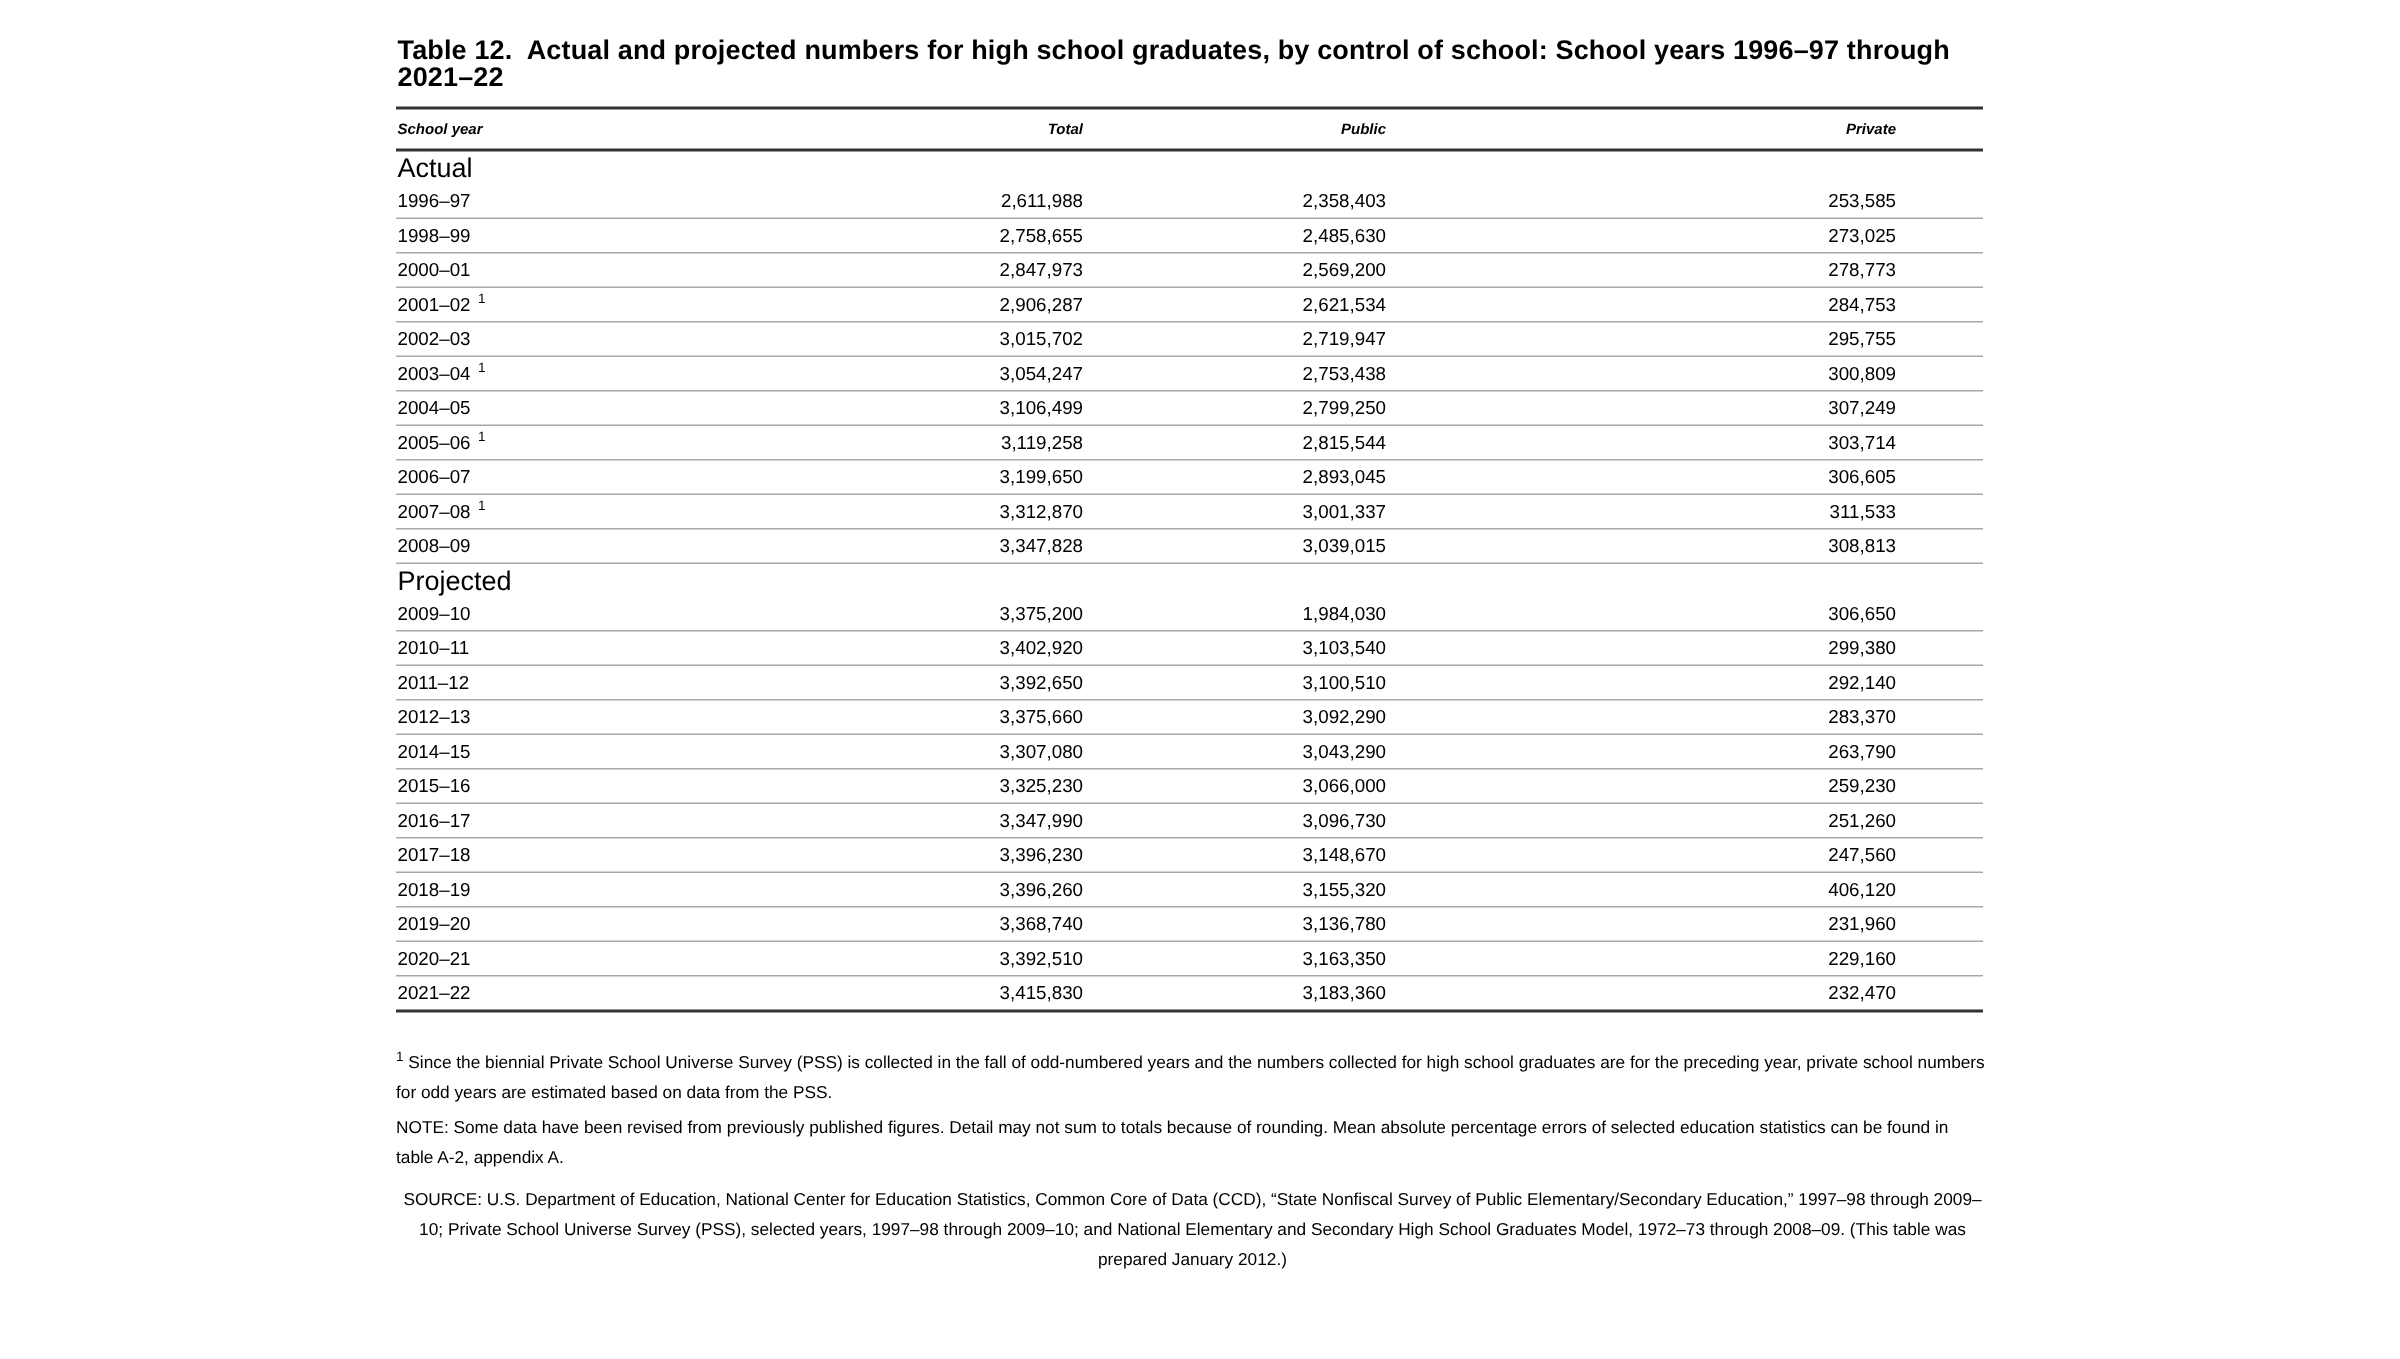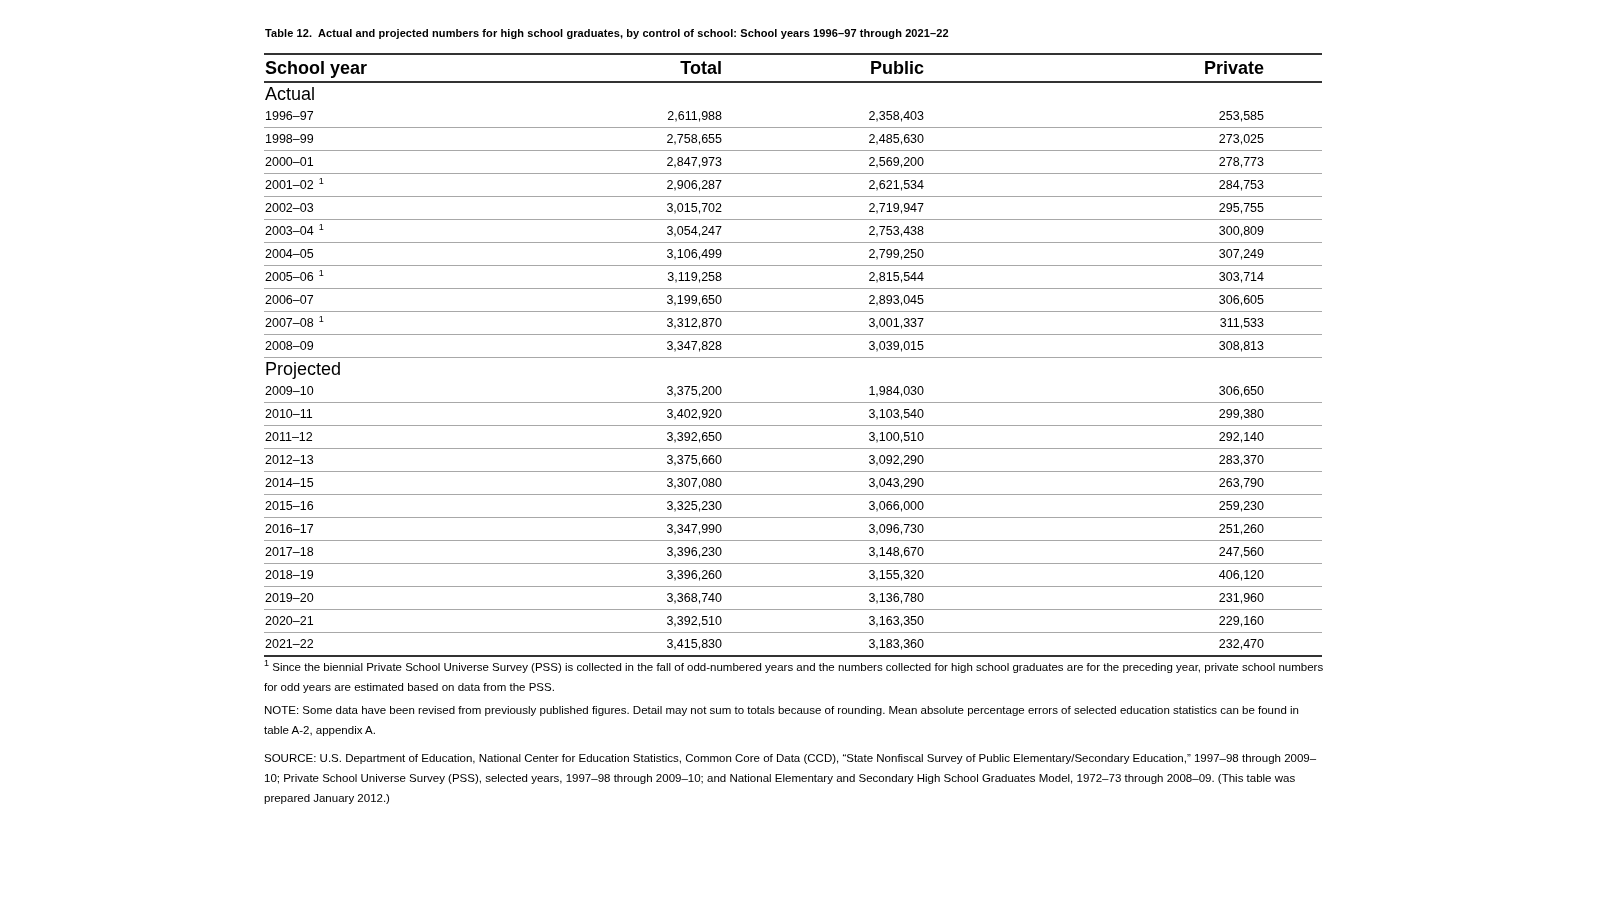--- a/index.html
+++ b/index.html
@@ -19,47 +19,48 @@
     background: #ffffff;
     overflow: hidden;
   }
   .content {
     position: absolute;
     left: 264px;
     top: 24px;
     width: 1058px;
   }
   .title {
-    font-size: 11px;
+    font-size: 18px;
     font-weight: bold;
     line-height: 18px;
     margin: 0 0 11px 1px;
     letter-spacing: 0.1px;
   }
   table.data-table {
     width: 100%;
     border-collapse: collapse;
     table-layout: fixed;
     border-top: 2px solid #333333;
     border-bottom: 2px solid #333333;
     font-size: 12.5px;
   }
   col.w-year    { width: 280px; }
   col.w-total   { width: 178px; }
   col.w-public  { width: 202px; }
   col.w-private { width: 398px; }
 
   thead th {
     font-weight: bold;
-    font-size: 18px;
+    font-size: 10px;
     height: 26px;
     padding: 0;
     vertical-align: middle;
     text-align: right;
     border-bottom: 2px solid #333333;
+    font-style: italic;
   }
   thead th.col-year { text-align: left; padding-left: 1px; }
   th.col-private, td.col-private { padding-right: 58px; }
 
   tbody td {
     height: 22px;
     padding: 0;
     vertical-align: middle;
     font-size: 12.5px;
     white-space: nowrap;
@@ -72,29 +73,29 @@
   tr.section-row td { border-bottom: none; font-size: 18px; }
 
   sup.fn {
     font-size: 9px;
     line-height: 0;
     vertical-align: super;
   }
   td sup.fn { margin-left: 5px; }
 
   .notes {
-    margin-top: 0;
+    margin-top: 24px;
     font-size: 11.5px;
     line-height: 20px;
     width: 1062px;
   }
   .notes p { margin: 0; }
   .notes p.footnote { margin-top: 0; }
   .notes p.note     { margin-top: 3px; }
-  .notes p.source   { margin-top: 8px; }
+  .notes p.source   { margin-top: 8px; text-align: center; }
   .notes sup.fn { font-size: 9px; }
 </style>
 </head>
 <body>
 
 <div class="page">
   <div class="content">
 
     <div class="title">Table 12.&nbsp; Actual and projected numbers for high school graduates, by control of school: School years 1996–97 through 2021–22</div>
 

